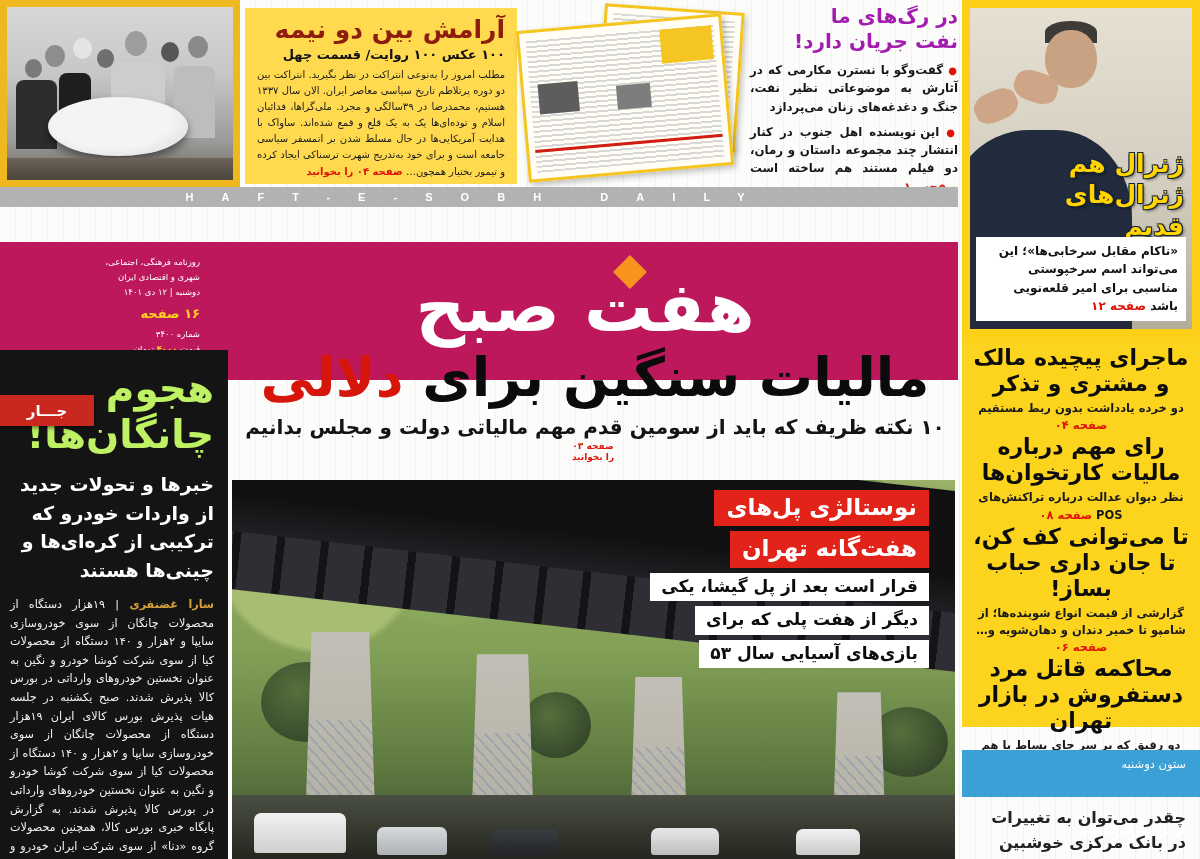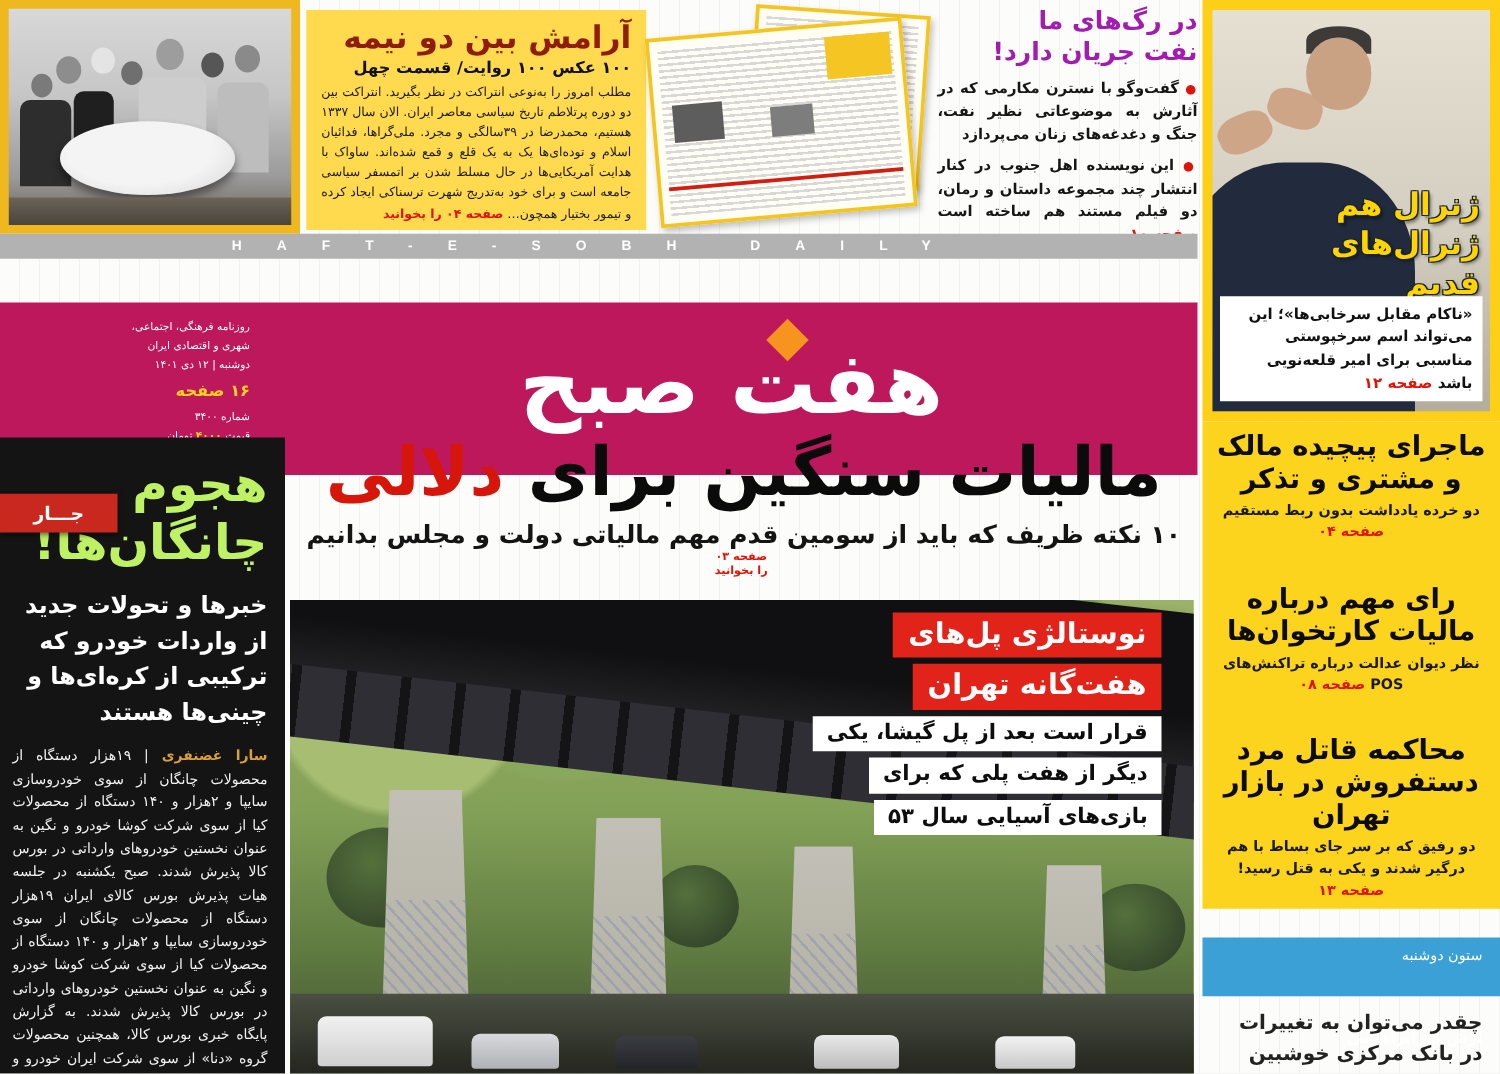--- a/index.html
+++ b/index.html
@@ -240,20 +240,24 @@
   <div class="abs rightcol">
     <div class="story">
       <div class="t">ماجرای پیچیده مالک و مشتری و تذکر</div>
       <div class="s"><span>دو خرده یادداشت بدون ربط مستقیم </span><span class="redref">صفحه ۰۴</span></div>
     </div>
     <div class="story">
       <div class="t">رای مهم درباره مالیات کارتخوان‌ها</div>
       <div class="s"><span>نظر دیوان عدالت درباره تراکنش‌های POS </span><span class="redref">صفحه ۰۸</span></div>
     </div>
     <div class="story">
+      <div class="t">تا می‌توانی کف کن، تا جان داری حباب بساز!</div>
+      <div class="s"><span>گزارشی از قیمت انواع شوینده‌ها؛ از شامپو تا خمیر دندان و دهان‌شویه و… </span><span class="redref">صفحه ۰۶</span></div>
+    </div>
+    <div class="story">
       <div class="t">محاکمه قاتل مرد دستفروش در بازار تهران</div>
       <div class="s"><span>دو رفیق که بر سر جای بساط با هم درگیر شدند و یکی به قتل رسید! </span><span class="redref">صفحه ۱۳</span></div>
     </div>
   </div>
 
   <div class="abs monday">
     <div class="k">ستون دوشنبه</div>
     <div class="a">آرش پورابراهیمی</div>
   </div>
   <div class="abs question">

